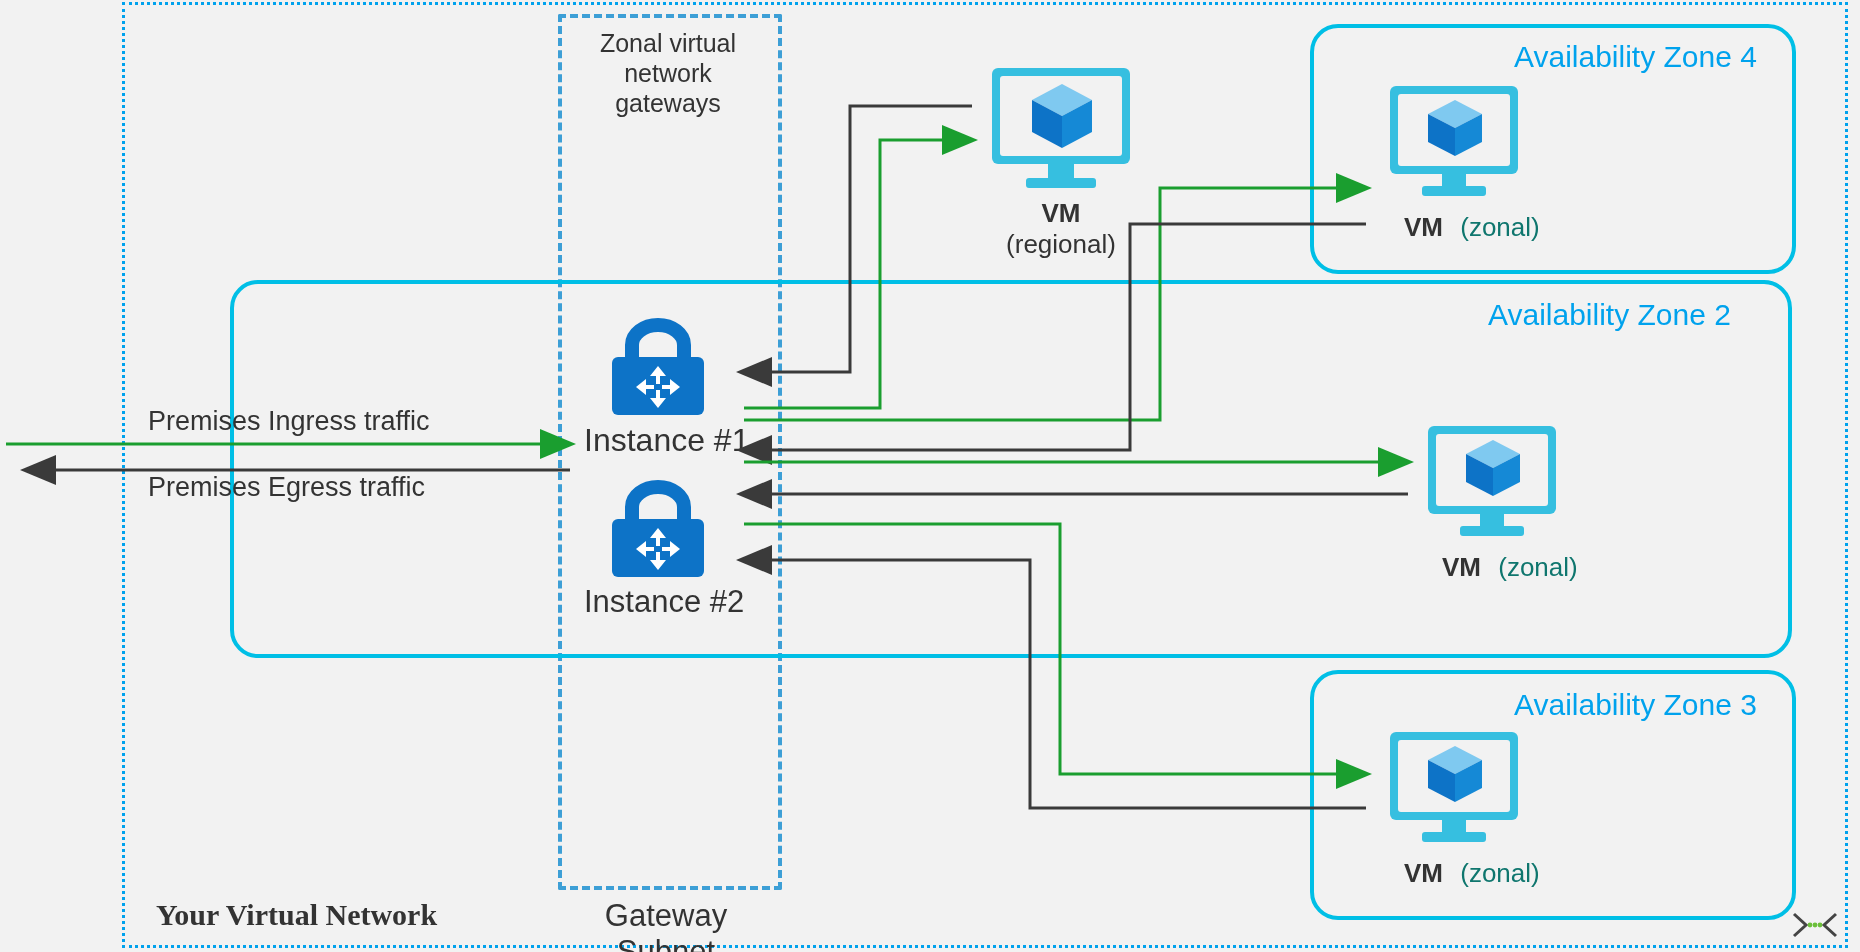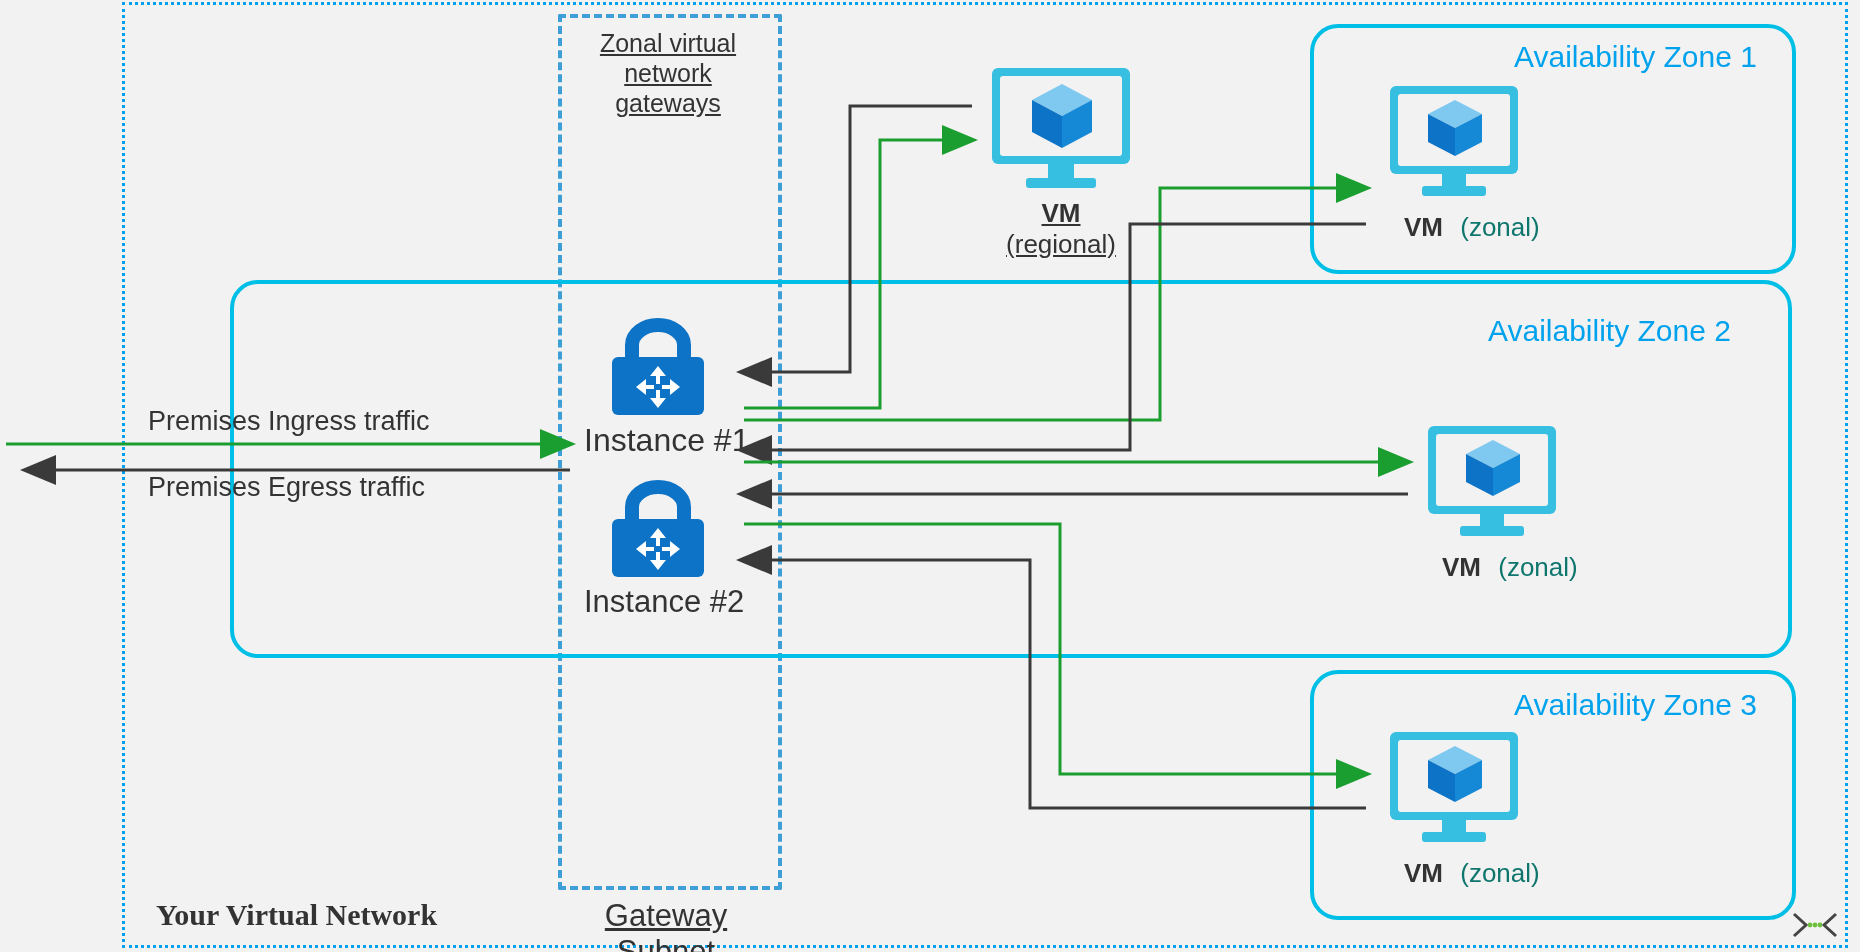--- a/index.html
+++ b/index.html
@@ -26,21 +26,21 @@
     width: 1720px;
     height: 940px;
     border: 3px dotted #00a2ed;
     background: #f2f2f2;
   }
   .label {
     position: absolute;
     font-size: 26px;
     color: #333;
   }
-  .labelc { text-align: center; text-decoration: underline; }
+  .labelc { text-align: center; }
   .zone-title {
     color: #00a2ed;
     font-size: 30px;
   }
   .zone-box {
     position: absolute;
     border: 4px solid #00bfe6;
     border-radius: 28px;
     background: transparent;
   }
@@ -74,21 +74,21 @@
 
   <div class="vnet-border"></div>
   <div class="label bold" style="left:156px; top:898px; font-size:30px;font-family:Liberation Serif, serif;">Your Virtual Network</div>
 
   <div class="gateway-box" style="left:558px; top:14px; width:216px; height:868px;"></div>
   <div class="label labelc" style="left:568px; top:28px; width:200px; font-size:25px; line-height:1.2; white-space:pre-line;">Zonal virtual
 network gateways</div>
   <div class="label labelc" style="left:558px; top:898px; width:216px; font-size:31px;">Gateway Subnet</div>
 
   <div class="zone-box" style="left:230px; top:280px; width:1554px; height:370px;"></div>
-  <div class="label zone-title" style="left:1488px; top:314px;text-align:right;">Availability Zone 2</div>
+  <div class="label zone-title" style="left:1488px; top:298px;text-align:right;">Availability Zone 2</div>
 
   <div style="position:absolute; left:598px; top:312px;">
     <svg width="120" height="110">
 
       <path d="M20 45 h80 a6 6 0 0 1 6 6 v46 a6 6 0 0 1 -6 6 h-80 a6 6 0 0 1 -6 -6 v-46 a6 6 0 0 1 6 -6 z" fill="#0d73c7"></path>
 
       <path d="M34 45 v-12 a26 20 0 0 1 52 0 v12" fill="none" stroke="#0d73c7" stroke-width="14"></path>
 
       <g fill="#fff">
         <polygon points="60,54 68,64 62,64 62,72 58,72 58,64 52,64"></polygon>
@@ -126,21 +126,21 @@
         <polygon points="60,16 30,32 30,64 60,48" fill="#1589d6"></polygon>
       </g>
     </svg>
   </div>
   <div class="label labelc" style="left:986px; top:198px; width:150px;">
     <span class="bold">VM</span><br>
     <span>(regional)</span>
   </div>
 
   <div class="zone-box" style="left:1310px; top:24px; width:478px; height:242px;"></div>
-  <div class="label zone-title" style="left:1514px; top:40px;">Availability Zone 1</div>
+  <div class="label zone-title" style="left:1514px; top:40px;">Availability Zone 4</div>
   <div style="position:absolute; left:1384px; top:80px;">
     <svg width="140" height="128">
       <rect x="6" y="6" width="128" height="88" rx="6" fill="#36bfe0"></rect>
       <rect x="14" y="14" width="112" height="72" rx="3" fill="#f2f2f2"></rect>
       <rect x="58" y="94" width="24" height="12" fill="#36bfe0"></rect>
       <rect x="38" y="106" width="64" height="10" rx="3" fill="#36bfe0"></rect>
       <g transform="translate(44,20)">
         <polygon points="27,0 54,14 27,28 0,14" fill="#7fc9f0"></polygon>
         <polygon points="0,14 27,28 27,56 0,42" fill="#0d73c7"></polygon>
         <polygon points="54,14 27,28 27,56 54,42" fill="#1589d6"></polygon>

